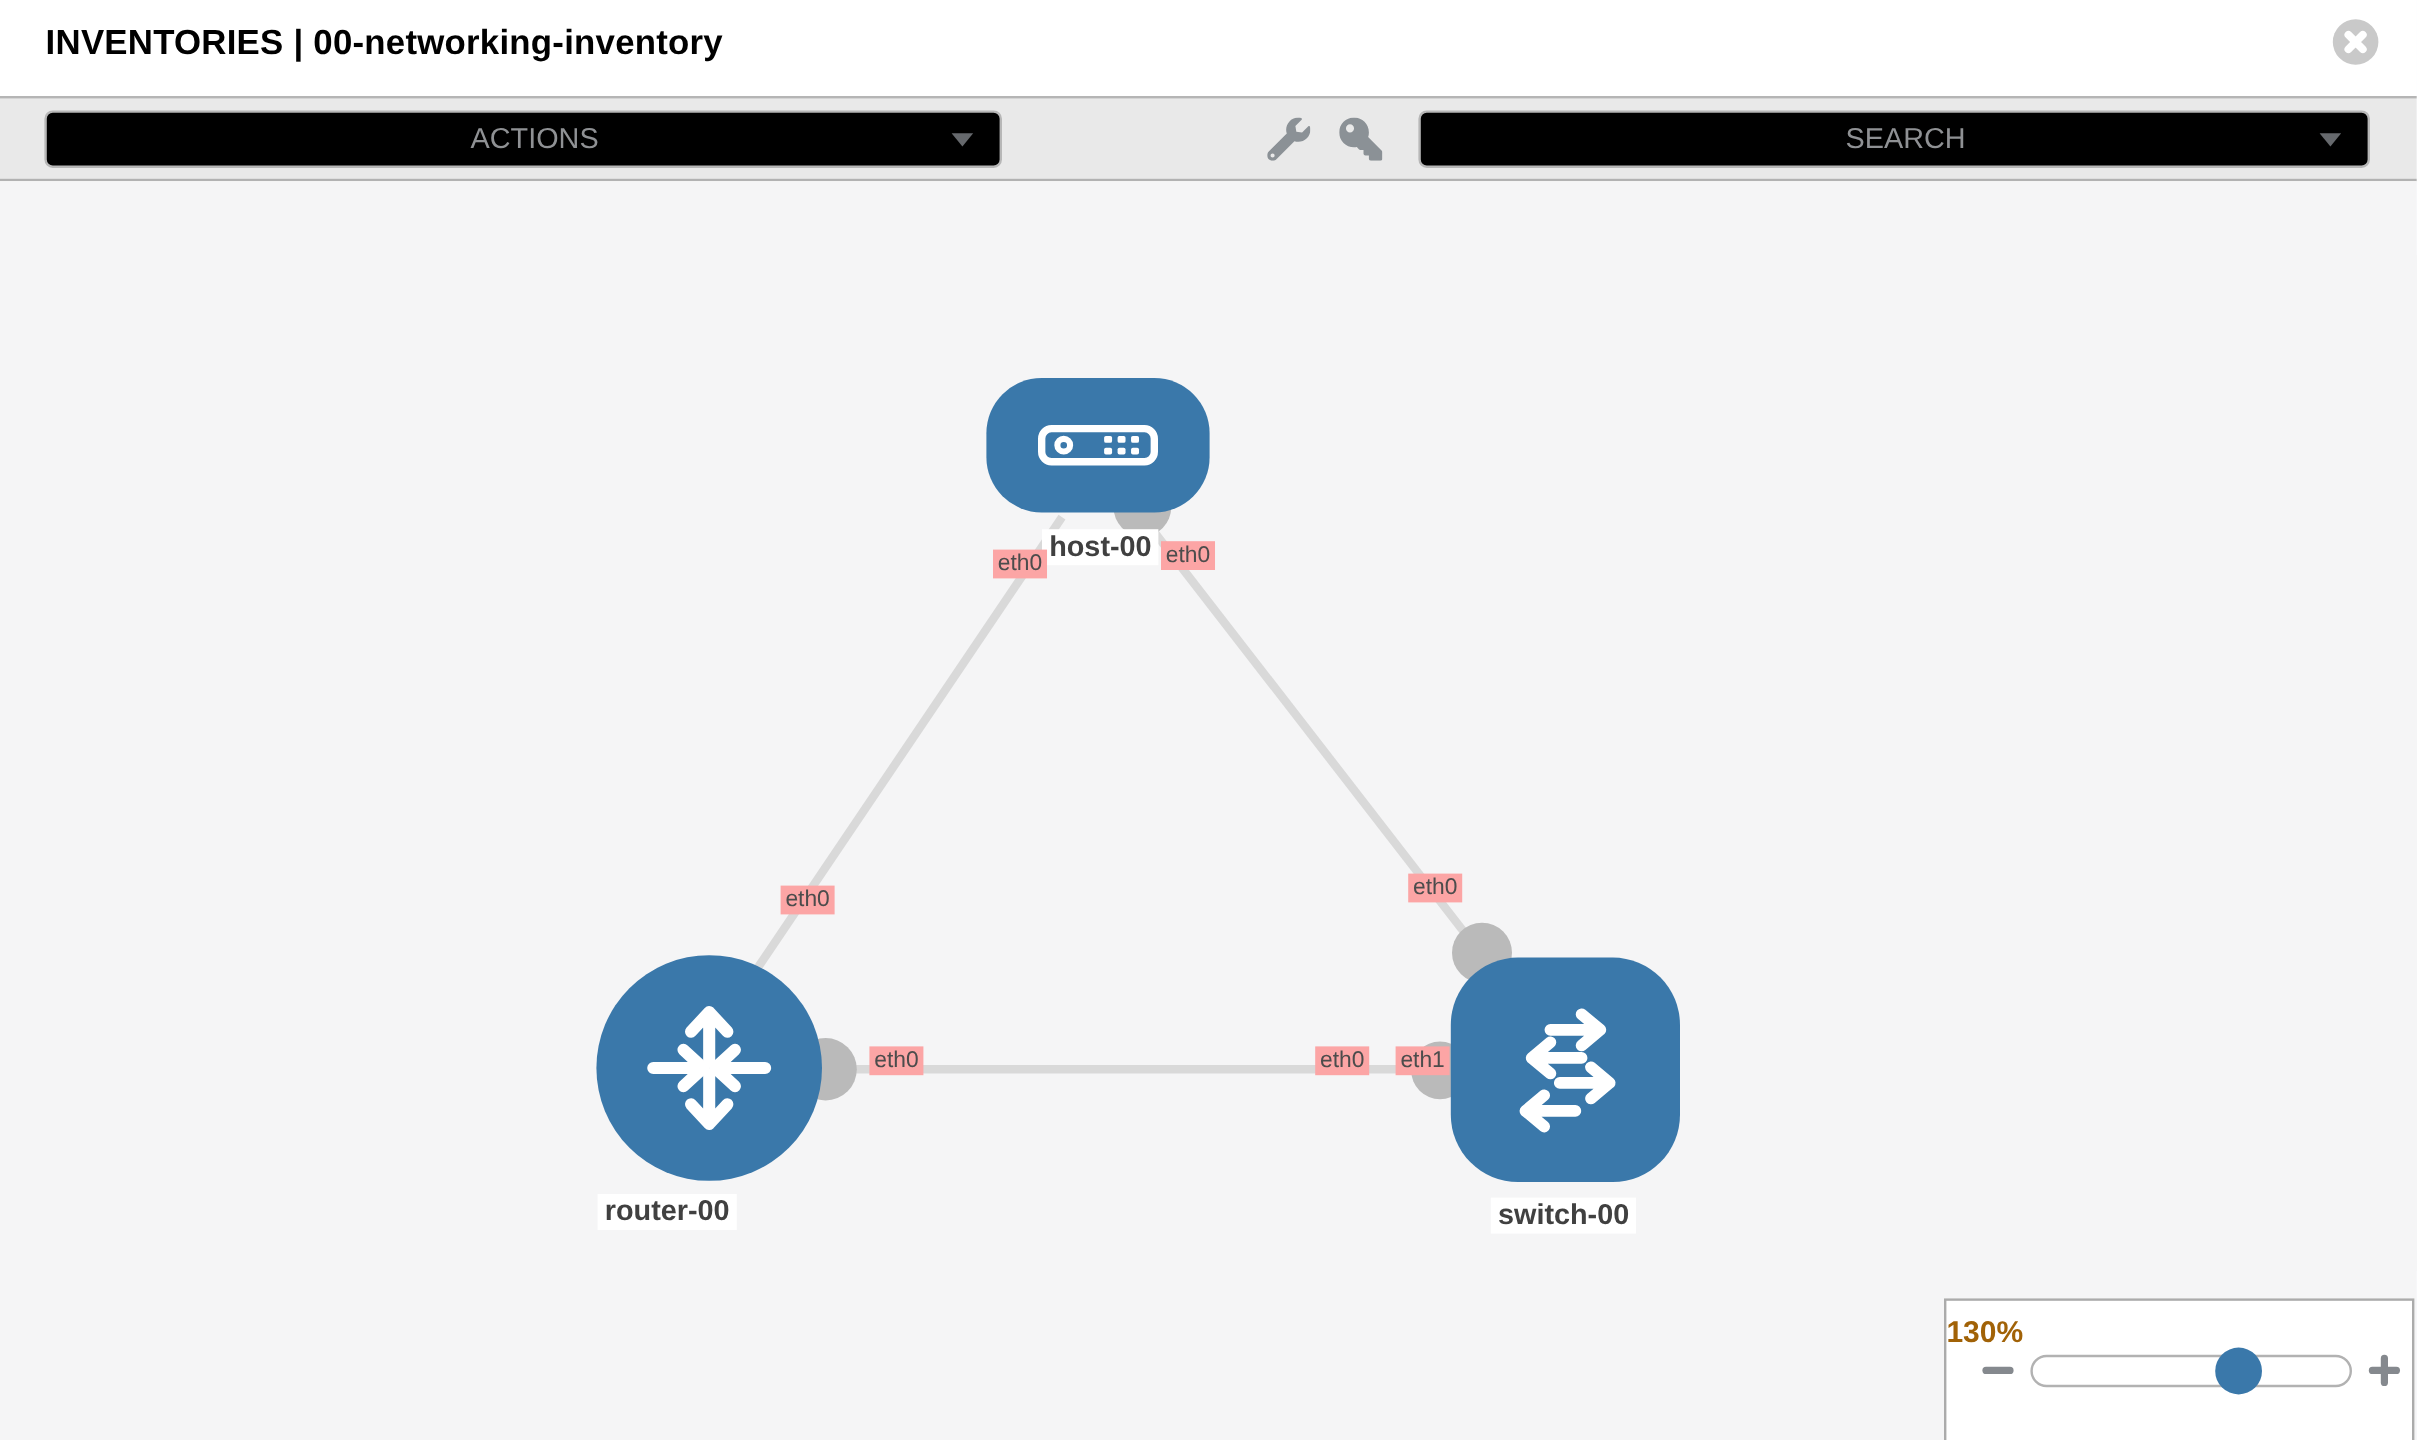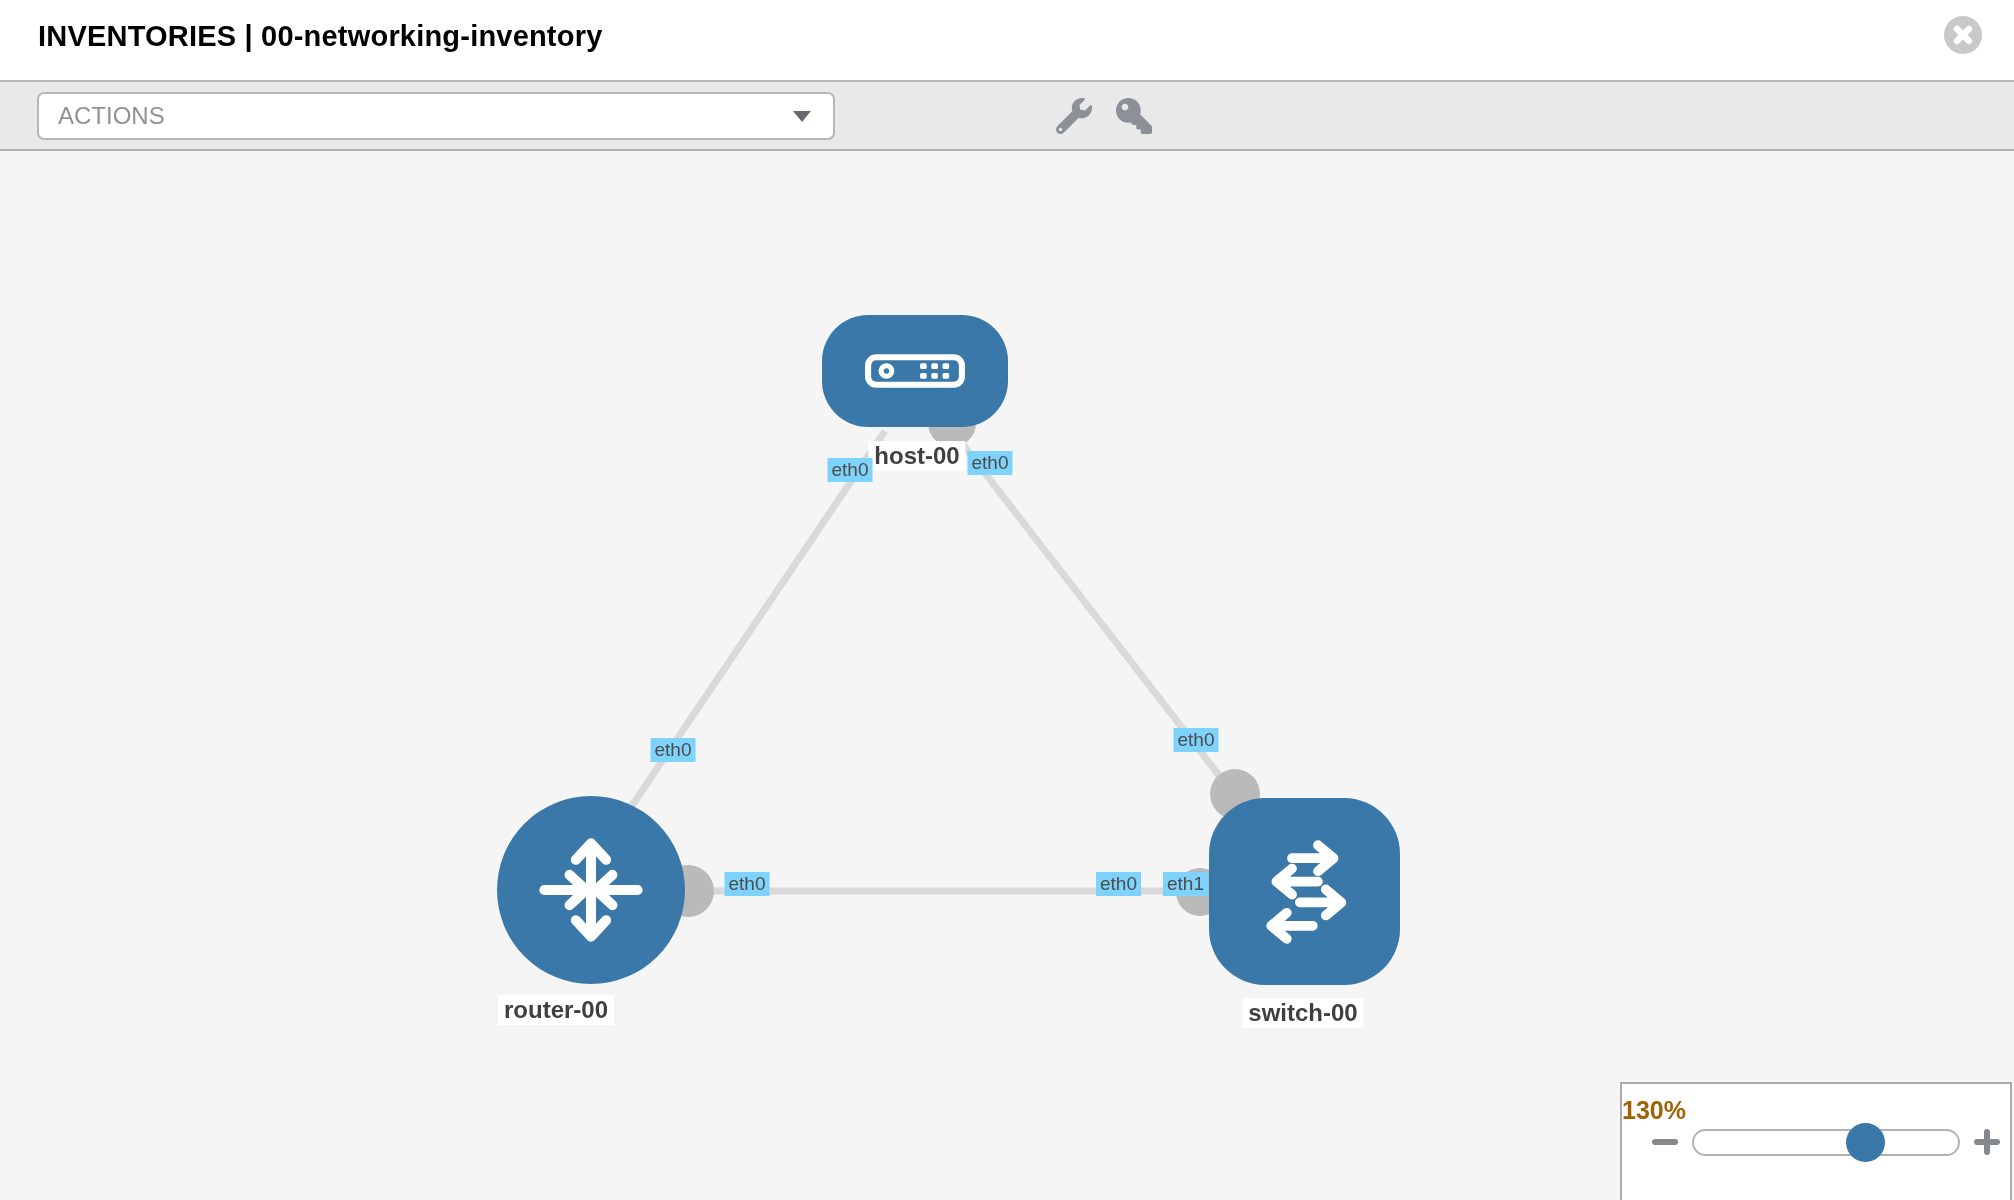--- a/index.html
+++ b/index.html
@@ -20,22 +20,22 @@
     border:none; border-radius:50%; background:#c9c9c9; cursor:pointer;
     display:flex; align-items:center; justify-content:center; padding:0;
   }
 
   
   .toolbar {
     position:absolute; left:0; top:80px; width:2014px; height:71px;
     background:#e9e9e9; border-top:2px solid #b5b5b5; border-bottom:2px solid #b2b2b2;
   }
   .select-box {
-    position:absolute; top:10px; height:48px; background:#ffffff;
-    border:2px solid #b7b7b7; border-radius:7px; cursor:pointer;
+    position:absolute; top:10px; height:48px; background:#000000;
+    border:2px solid #b7b7b7; border-radius:7px; cursor:pointer;text-align:center;
   }
   .select-box .select-label {
     display:block; line-height:44px; padding-left:19px;
     font-size:24px; color:#8f9194;
   }
   .select-box .caret {
     position:absolute; right:22px; top:17px; width:0; height:0;
     border-left:9px solid transparent; border-right:9px solid transparent;
     border-top:11px solid #66696d;
   }
@@ -66,21 +66,21 @@
   .node-router { left:497px;  top:645px; width:188px; height:188px; border-radius:50%; }
   .node-switch { left:1209px; top:647px; width:191px; height:187px; border-radius:56px; }
 
   .node-label {
     position:absolute; transform:translateX(-50%);
     background:#ffffff; color:#404040; font-size:24px;
     padding:1px 6px; white-space:nowrap;font-weight:bold;
   }
   .if-label {
     position:absolute; transform:translateX(-50%);
-    background:#7dd3fc; color:#4c4c4c; font-size:19px;
+    background:#fca5a5; color:#4c4c4c; font-size:19px;
     padding:1px 4px; white-space:nowrap;
   }
   .if-label.no-center { transform:none; }
 
   
   .zoom-panel {
     position:absolute; left:1620px; top:931px; width:392px; height:160px;
     background:#ffffff; border:2px solid #ababab;
   }
   .zoom-level {
@@ -126,20 +126,24 @@
         <path fill="#8b9196" d="M507.73 109.1c-2.24-9.03-13.54-12.09-20.12-5.51l-74.36 74.36-67.88-11.31-11.31-67.88 74.36-74.36c6.62-6.62 3.43-17.9-5.66-20.16-47.38-11.74-99.55.91-136.58 37.93-39.64 39.64-50.55 97.1-34.05 147.2L18.74 402.76c-24.99 24.99-24.99 65.51 0 90.5 24.99 24.99 65.51 24.99 90.5 0l213.21-213.21c50.12 16.71 107.47 5.68 147.37-34.22 37.07-37.07 49.7-89.32 37.91-136.73zM64 472c-13.25 0-24-10.75-24-24 0-13.26 10.75-24 24-24s24 10.74 24 24c0 13.25-10.75 24-24 24z"></path>
       </svg>
     </button>
 
     <button class="tool-btn key-btn">
       <svg width="36" height="36" viewBox="0 0 512 512">
         <path transform="translate(512,0) scale(-1,1)" fill="#8b9196" d="M512 176.001C512 273.203 433.202 352 336 352c-11.22 0-22.19-1.062-32.827-3.069l-24.012 27.014A23.999 23.999 0 0 1 261.223 384H224v40c0 13.255-10.745 24-24 24h-40v40c0 13.255-10.745 24-24 24H24c-13.255 0-24-10.745-24-24v-78.059c0-6.365 2.529-12.47 7.029-16.971l161.802-161.802C163.108 213.814 160 195.271 160 176 160 78.798 238.797.001 335.999 0 433.488-.001 512 78.511 512 176.001zM336 128c0 26.51 21.49 48 48 48s48-21.49 48-48-21.49-48-48-48-48 21.49-48 48z"></path>
       </svg>
     </button>
 
+    <div class="select-box search-box">
+      <span class="select-label">SEARCH</span>
+      <span class="caret"></span>
+    </div>
   </div>
 
   <div class="canvas">
 
     <svg class="edges" width="2014" height="1049" viewBox="0 0 2014 1049">
       <line class="edge" x1="885" y1="280" x2="625" y2="665"></line>
       <line class="edge" x1="950" y1="277" x2="1235" y2="645"></line>
       <line class="edge" x1="688" y1="740" x2="1197" y2="740"></line>
       <circle class="connector" cx="952" cy="272" r="24"></circle>
       <circle class="connector" cx="688" cy="740" r="26"></circle>

